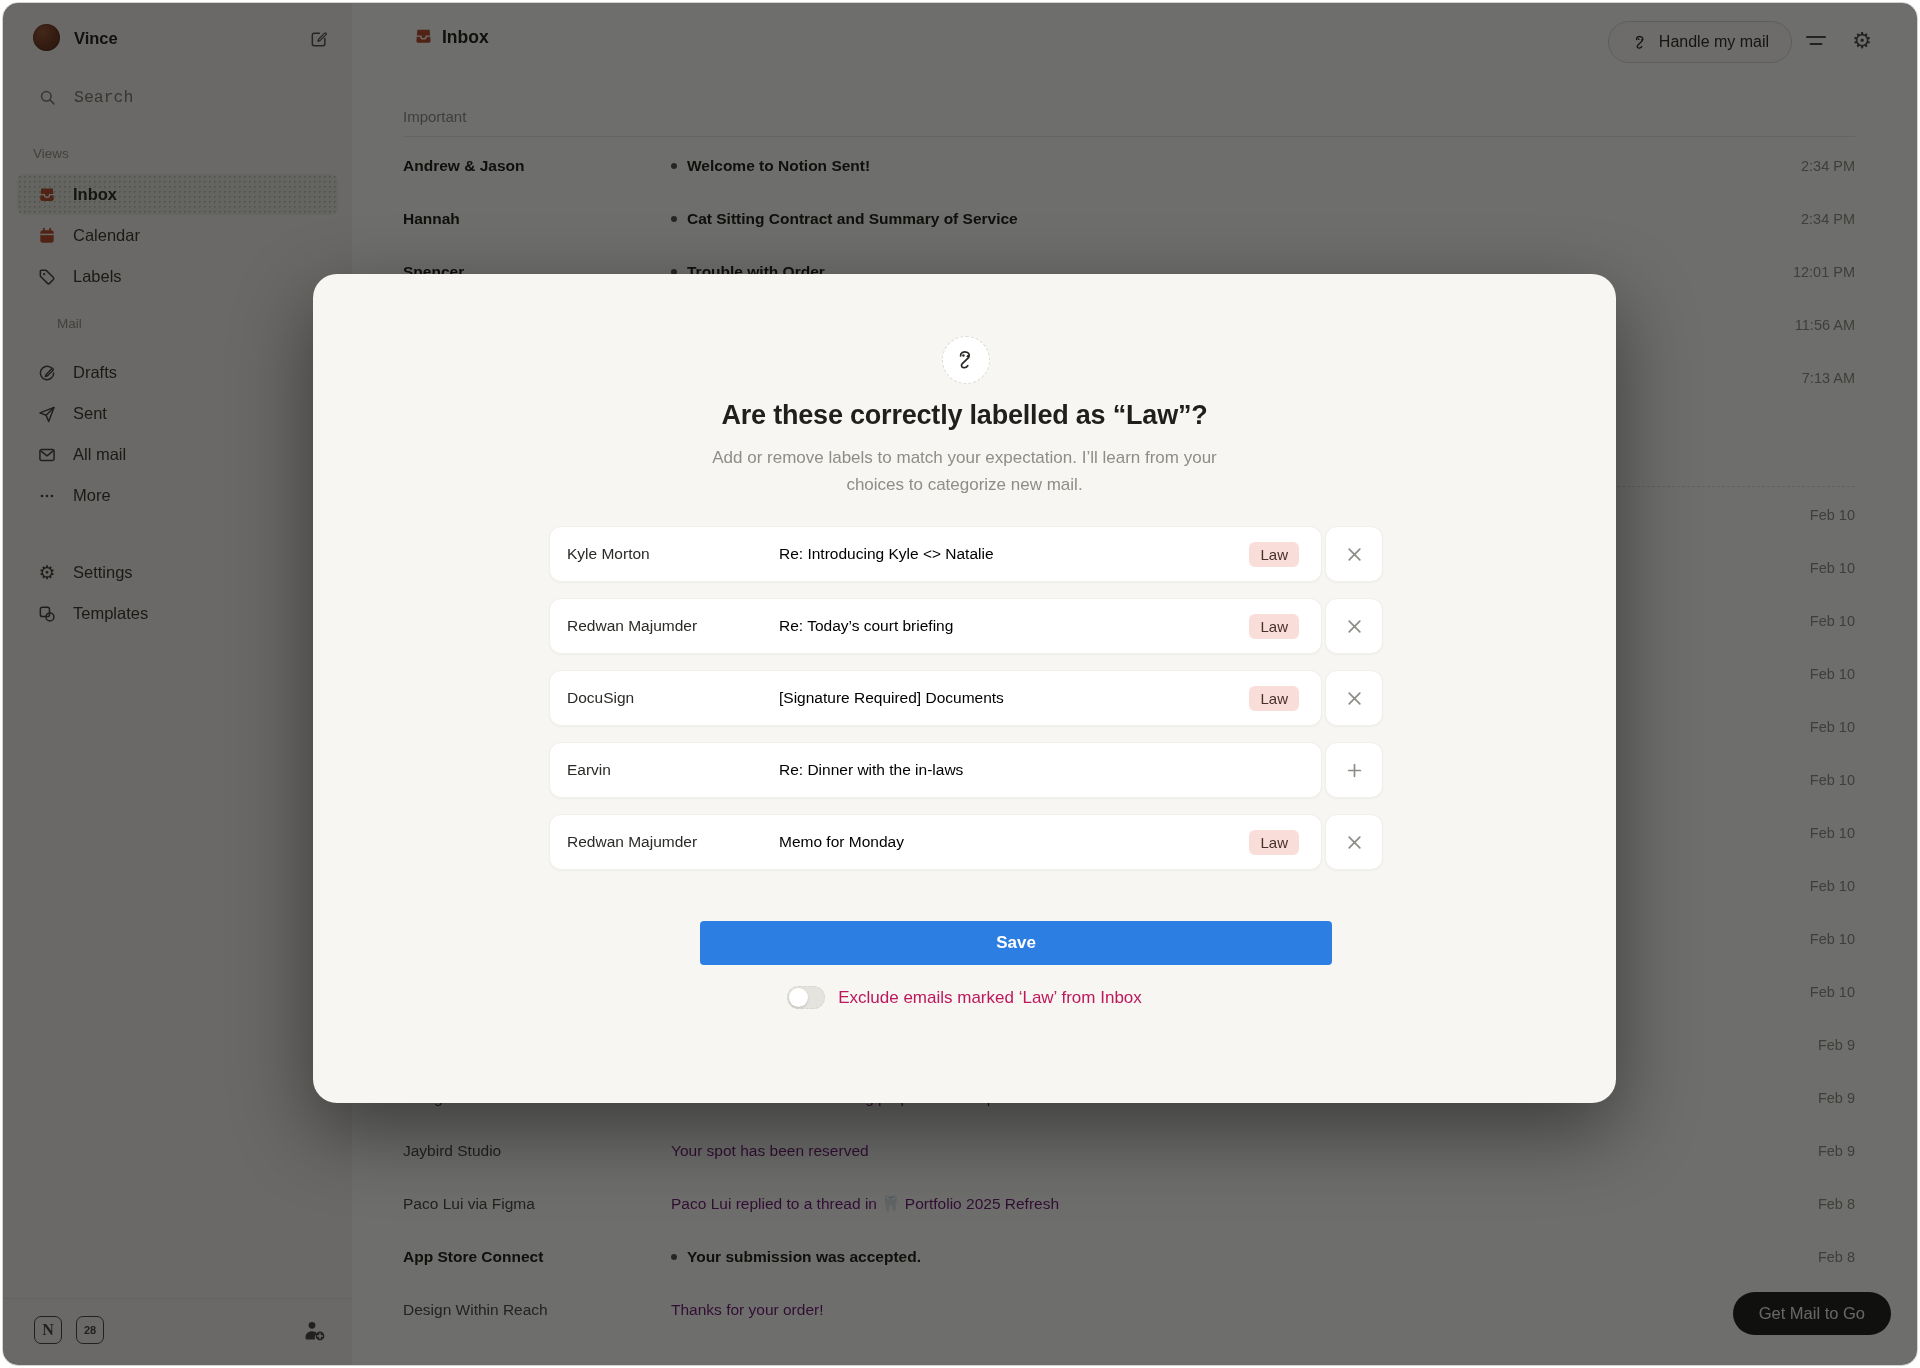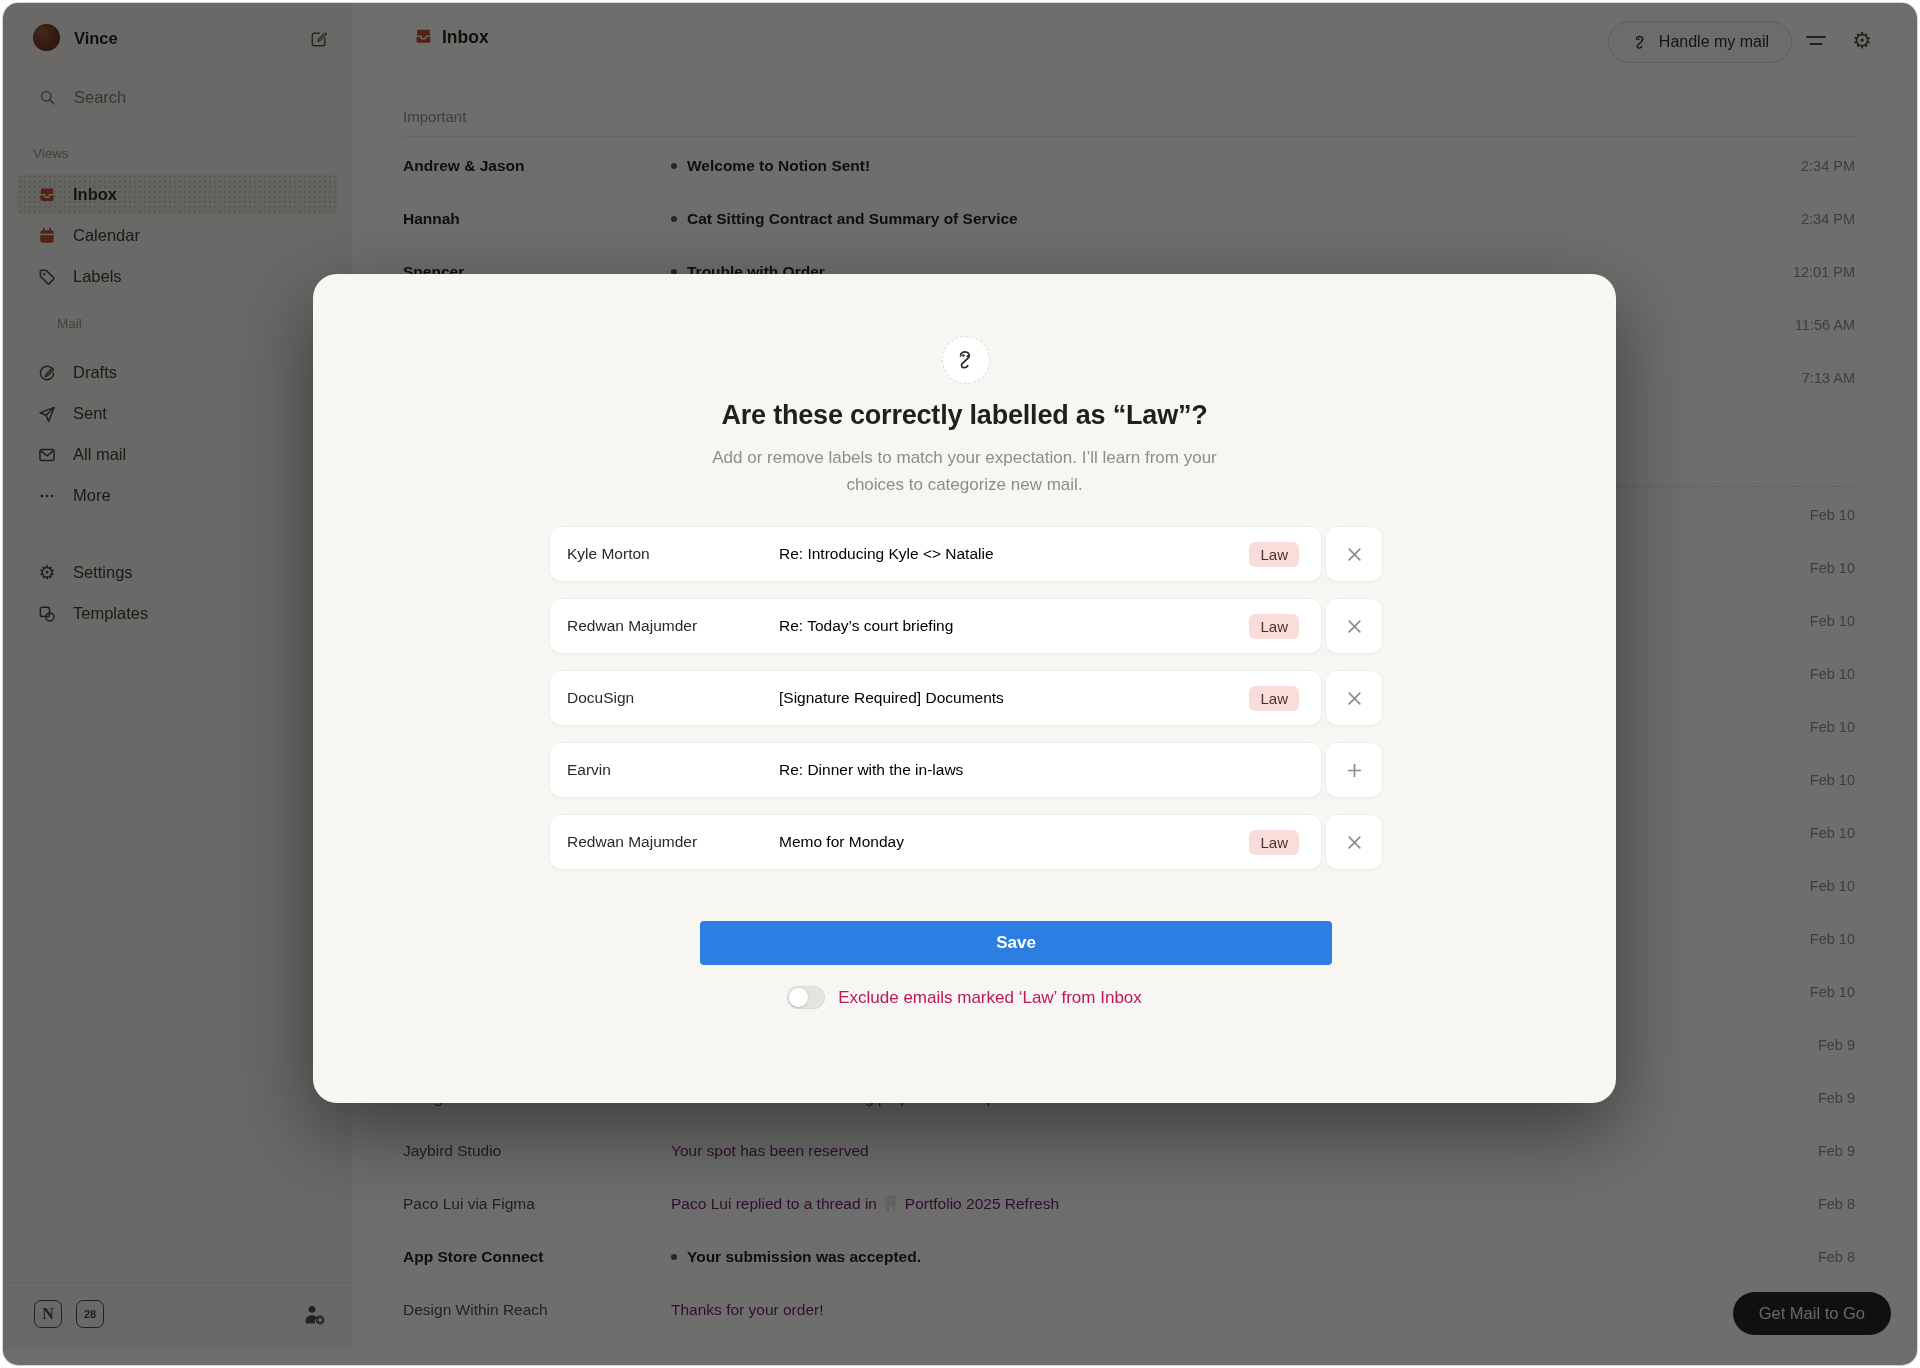--- a/index.html
+++ b/index.html
@@ -1,27 +1,27 @@
 <!DOCTYPE html>
 <html><head>
 <meta charset="utf-8">
 <style>
   html,body{margin:0;padding:0;background:#ffffff;width:1920px;height:1368px;overflow:hidden;
     font-family:"Liberation Sans",sans-serif;-webkit-font-smoothing:antialiased;}
   .window{position:absolute;inset:2px;border-radius:16px;overflow:hidden;background:#ffffff;
     border:1px solid #d5d3cd;}
   
-  .sidebar{position:absolute;left:0;top:0;bottom:16px;width:349px;background:#F5F4F0;border-right:1px solid #E9E8E3;}
+  .sidebar{position:absolute;left:0;top:0;bottom:0;width:349px;background:#F5F4F0;border-right:1px solid #E9E8E3;}
   .sb-head{position:absolute;left:0;top:0;right:0;height:62px;}
   .avatar{position:absolute;left:30px;top:21px;width:27px;height:27px;border-radius:50%;
     background:radial-gradient(circle at 35% 30%,#9a5a3a 0%,#7c3f28 45%,#55291a 100%);
     box-shadow:inset 0 0 0 1px rgba(0,0,0,.15);}
   .sb-user{position:absolute;left:71px;top:26px;font-size:16.5px;font-weight:700;color:#22211d;}
   .sb-compose{position:absolute;left:306px;top:26px;width:20px;height:20px;color:#54524d;cursor:pointer;}
-  .sb-search{position:absolute;left:0;top:78px;right:0;height:34px;}
+  .sb-search{position:absolute;left:0;top:78px;right:0;height:34px;font-family:Liberation Mono, monospace;}
   .sb-search .ico{position:absolute;left:35px;top:7px;width:19px;height:19px;color:#7b7974;}
   .sb-search .lbl{position:absolute;left:71px;top:7px;font-size:16.5px;color:#7b7974;}
   .sb-section{position:absolute;left:30px;font-size:13.5px;color:#94928c;}
   .sb-item{position:absolute;left:14px;width:321px;height:41px;border-radius:8px;display:flex;align-items:center;cursor:pointer;}
   .sb-item .ico{width:20px;height:20px;margin-left:20px;flex:none;color:#44423d;}
   .sb-item .lbl{margin-left:16px;font-size:16.5px;color:#3a3833;white-space:nowrap;}
   .sb-item.selected{background-color:#E7E6E1;
     background-image:radial-gradient(rgba(110,108,102,.30) 1px,transparent 1px);background-size:5px 5px;}
   .sb-footer{position:absolute;left:0;right:0;bottom:0;height:66px;border-top:1px solid #E5E4DF;}
   .n-logo{position:absolute;left:31px;top:17px;width:26px;height:26px;border:1.8px solid #4b4945;border-radius:7px;

